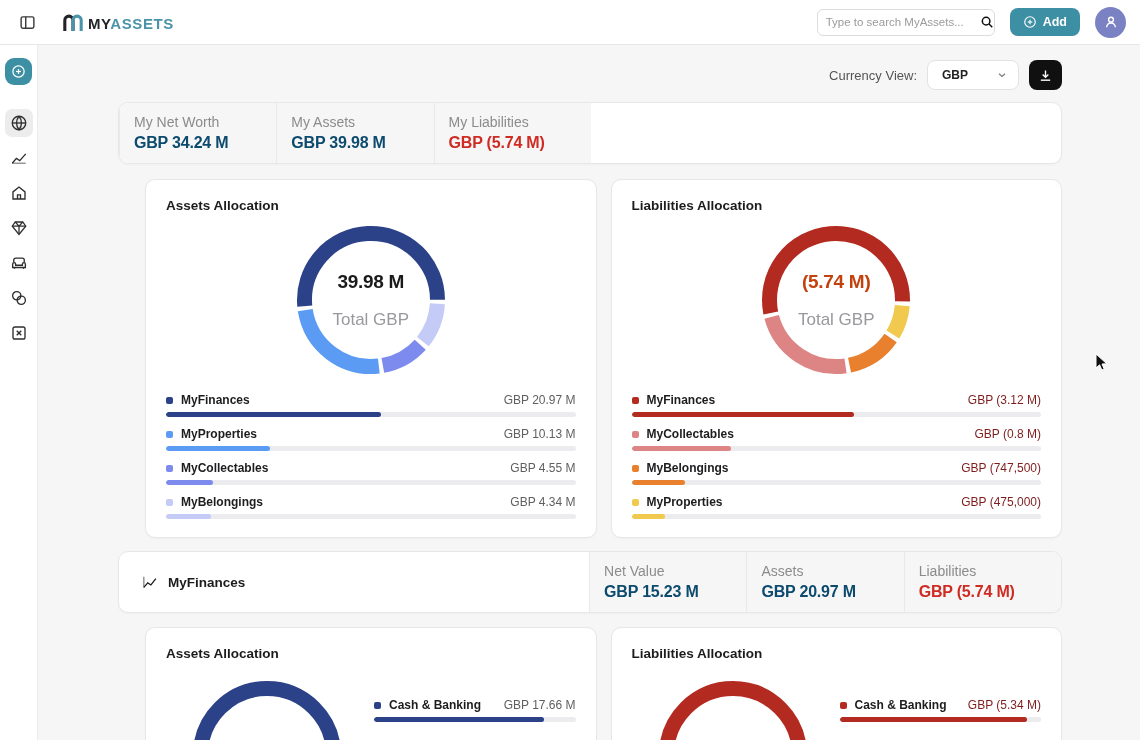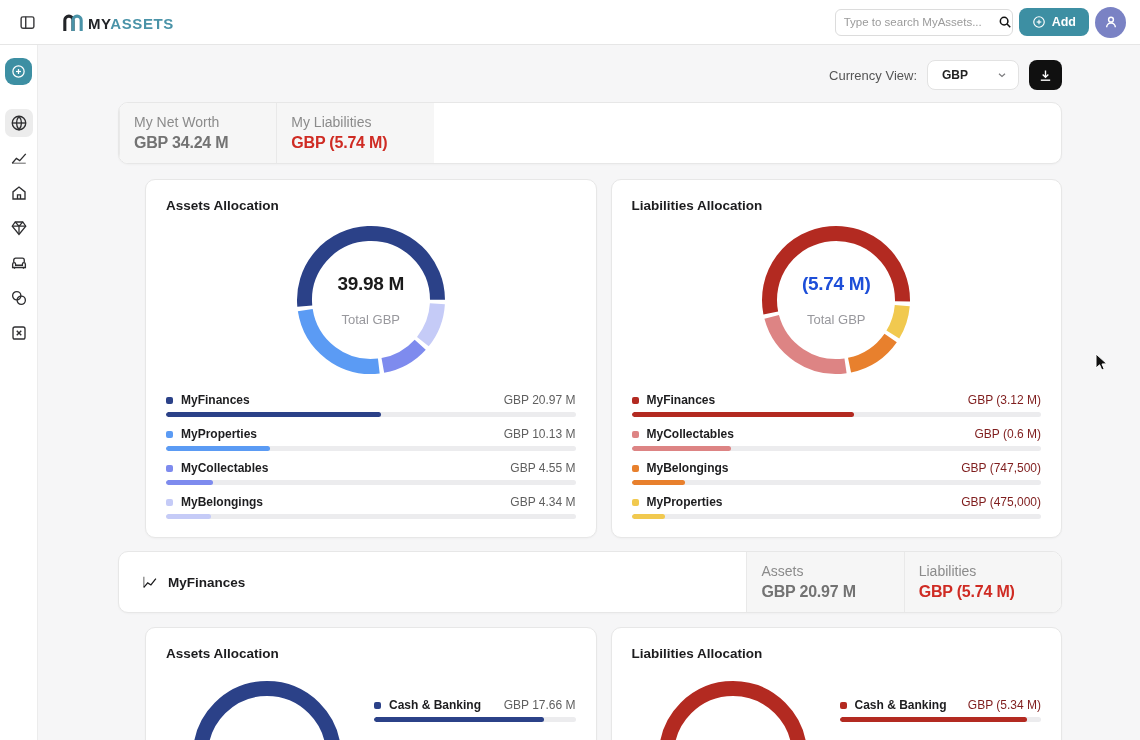--- a/index.html
+++ b/index.html
@@ -6,21 +6,21 @@
   html,body { width:1140px; height:740px; overflow:hidden; }
   body { font-family:"Liberation Sans", sans-serif; background:#f6f6f7; color:#1c1c1e; position:relative; }
 
   
   .topbar { height:45px; background:#fff; border-bottom:1px solid #e6e6e6; display:flex; align-items:center; padding:0 14px; }
   .panel-toggle { width:26px; height:26px; display:flex; align-items:center; justify-content:center; color:#3a3a3c; cursor:pointer; }
   .logo { display:flex; align-items:flex-end; gap:4px; margin-left:22px; }
   .logo-text { font-size:15px; font-weight:700; letter-spacing:.6px; }
   .logo-my { color:#222428; }
   .logo-assets { color:#4a93a8; }
-  .topbar-right { margin-left:auto; display:flex; align-items:center; gap:6px; }
+  .topbar-right { margin-left:auto; display:flex; align-items:center; gap:15px; }
   .search-box { width:178px; height:27px; border:1px solid #dcdcdc; border-radius:6px; background:#fff; display:flex; align-items:center; padding:0 8px; }
   .search-box input { border:none; outline:none; flex:1; font-size:11.5px; font-family:inherit; color:#333; background:transparent; }
   .search-box input::placeholder { color:#9b9b9b; }
   .search-icon { color:#111; display:flex; }
   .add-btn { height:28px; padding:0 13px; background:#3d8fa3; color:#fff; border:none; border-radius:8px; font-size:12.5px; font-weight:700; font-family:inherit; display:flex; align-items:center; gap:6px; cursor:pointer; }
   .avatar { width:31px; height:31px; border-radius:50%; background:#7a82c4; display:flex; align-items:center; justify-content:center; color:#fff; cursor:pointer; }
 
   
   .app { display:flex; height:695px; }
   .sidebar { width:38px; background:#fff; border-right:1px solid #ececec; display:flex; flex-direction:column; align-items:center; padding-top:13px; flex-shrink:0; }
@@ -35,32 +35,32 @@
   .download-btn { width:33px; height:30px; background:#101010; border:none; border-radius:8px; color:#fff; display:flex; align-items:center; justify-content:center; cursor:pointer; }
   .content { width:944px; margin-left:80px; }
 
   
   .header-card { margin-top:11px; background:#fff; border:1px solid #e7e7e7; border-radius:10px; height:62px; display:flex; overflow:hidden; box-shadow:0 1px 2px rgba(0,0,0,.03); }
   .header-card.second { margin-top:13px; }
   .header-title { flex:1; display:flex; align-items:center; gap:10px; padding-left:22px; font-size:13.5px; font-weight:700; color:#1c1c1e; }
   .header-stats { display:flex; }
   .stat-cell { width:157.3px; background:#f6f6f6; border-left:1px solid #e9e9e9; padding:11px 0 0 14px; }
   .stat-label { font-size:14px; color:#8b8b8b; margin-bottom:4px; }
-  .stat-value { font-size:16px; font-weight:700; color:#737373; letter-spacing:-.2px; }
+  .stat-value { font-size:16px; font-weight:700; color:#0c4a6e; letter-spacing:-.2px; }
   .stat-value.neg { color:#cf2b23; }
 
   
   .charts-row { display:flex; gap:14px; margin-top:15px;padding-left:27px; }
   .chart-card { width:465px; height:359px; background:#fff; border:1px solid #e7e7e7; border-radius:10px; padding:18px 20px; box-shadow:0 1px 2px rgba(0,0,0,.03); }
   .card-title { font-size:13.5px; font-weight:700; color:#1c1c1e; }
   .donut-wrap { position:relative; width:150px; height:150px; margin:12px auto 0;text-decoration:underline; }
   .donut-center { position:absolute; inset:0; display:flex; flex-direction:column; align-items:center; justify-content:center; }
   .donut-value { font-size:19px; font-weight:700; color:#1a1a1a; letter-spacing:-.3px; }
-  .donut-value.neg { color:#1d4ed8; }
-  .donut-sub { font-size:13px; color:#98989d; margin-top:17px; }
+  .donut-value.neg { color:#c2410c; }
+  .donut-sub { font-size:17px; color:#98989d; margin-top:17px; }
   .legend { margin-top:18px; }
   .legend-row { margin-bottom:10px; }
   .legend-head { display:flex; align-items:center; gap:8px; font-size:12px; height:14px; }
   .dot { width:7px; height:7px; border-radius:2px; flex-shrink:0; }
   .legend-label { font-weight:700; color:#1d1d1f; }
   .legend-value { margin-left:auto; color:#5f5f5f; }
   .legend-value.neg { color:#7f1d1d; }
   .track { margin-top:5px; height:5px; background:#ececee; border-radius:3px; overflow:hidden; }
   .fill { height:5px; border-radius:3px; }
 
@@ -197,20 +197,24 @@
 
     <div class="content">
 
       <div class="header-card">
         <div class="header-stats">
           <div class="stat-cell">
             <div class="stat-label">My Net Worth</div>
             <div class="stat-value">GBP 34.24 M</div>
           </div>
           <div class="stat-cell">
+            <div class="stat-label">My Assets</div>
+            <div class="stat-value">GBP 39.98 M</div>
+          </div>
+          <div class="stat-cell">
             <div class="stat-label">My Liabilities</div>
             <div class="stat-value neg">GBP (5.74 M)</div>
           </div>
         </div>
       </div>
 
       <div class="charts-row">
 
         <div class="chart-card">
           <div class="card-title">Assets Allocation</div>
@@ -296,21 +300,21 @@
                 <span class="legend-value neg">GBP (3.12 M)</span>
               </div>
               <div class="track">
                   <div class="fill" style="width: 54.4%; background: rgb(179, 42, 33);"></div>
                 </div>
             </div>
             <div class="legend-row">
               <div class="legend-head">
                 <span class="dot" style="background: rgb(221, 132, 132);"></span>
                 <span class="legend-label">MyCollectables</span>
-                <span class="legend-value neg">GBP (0.6 M)</span>
+                <span class="legend-value neg">GBP (0.8 M)</span>
               </div>
               <div class="track">
                   <div class="fill" style="width: 24.4%; background: rgb(221, 132, 132);"></div>
                 </div>
             </div>
             <div class="legend-row">
               <div class="legend-head">
                 <span class="dot" style="background: rgb(232, 128, 45);"></span>
                 <span class="legend-label">MyBelongings</span>
                 <span class="legend-value neg">GBP (747,500)</span>
@@ -335,20 +339,24 @@
 
       <div class="header-card second">
         <div class="header-title">
           <svg width="17" height="17" viewBox="0 0 24 24" fill="none" stroke="currentColor" stroke-width="1.8">
               <path d="M4 19 L9.5 12.5 L14 15.5 L21 6.5"></path>
               <path d="M4 4 V19" opacity=".55"></path>
             </svg>
           <span>MyFinances</span>
         </div>
         <div class="header-stats">
+          <div class="stat-cell">
+            <div class="stat-label">Net Value</div>
+            <div class="stat-value">GBP 15.23 M</div>
+          </div>
           <div class="stat-cell">
             <div class="stat-label">Assets</div>
             <div class="stat-value">GBP 20.97 M</div>
           </div>
           <div class="stat-cell">
             <div class="stat-label">Liabilities</div>
             <div class="stat-value neg">GBP (5.74 M)</div>
           </div>
         </div>
       </div>

